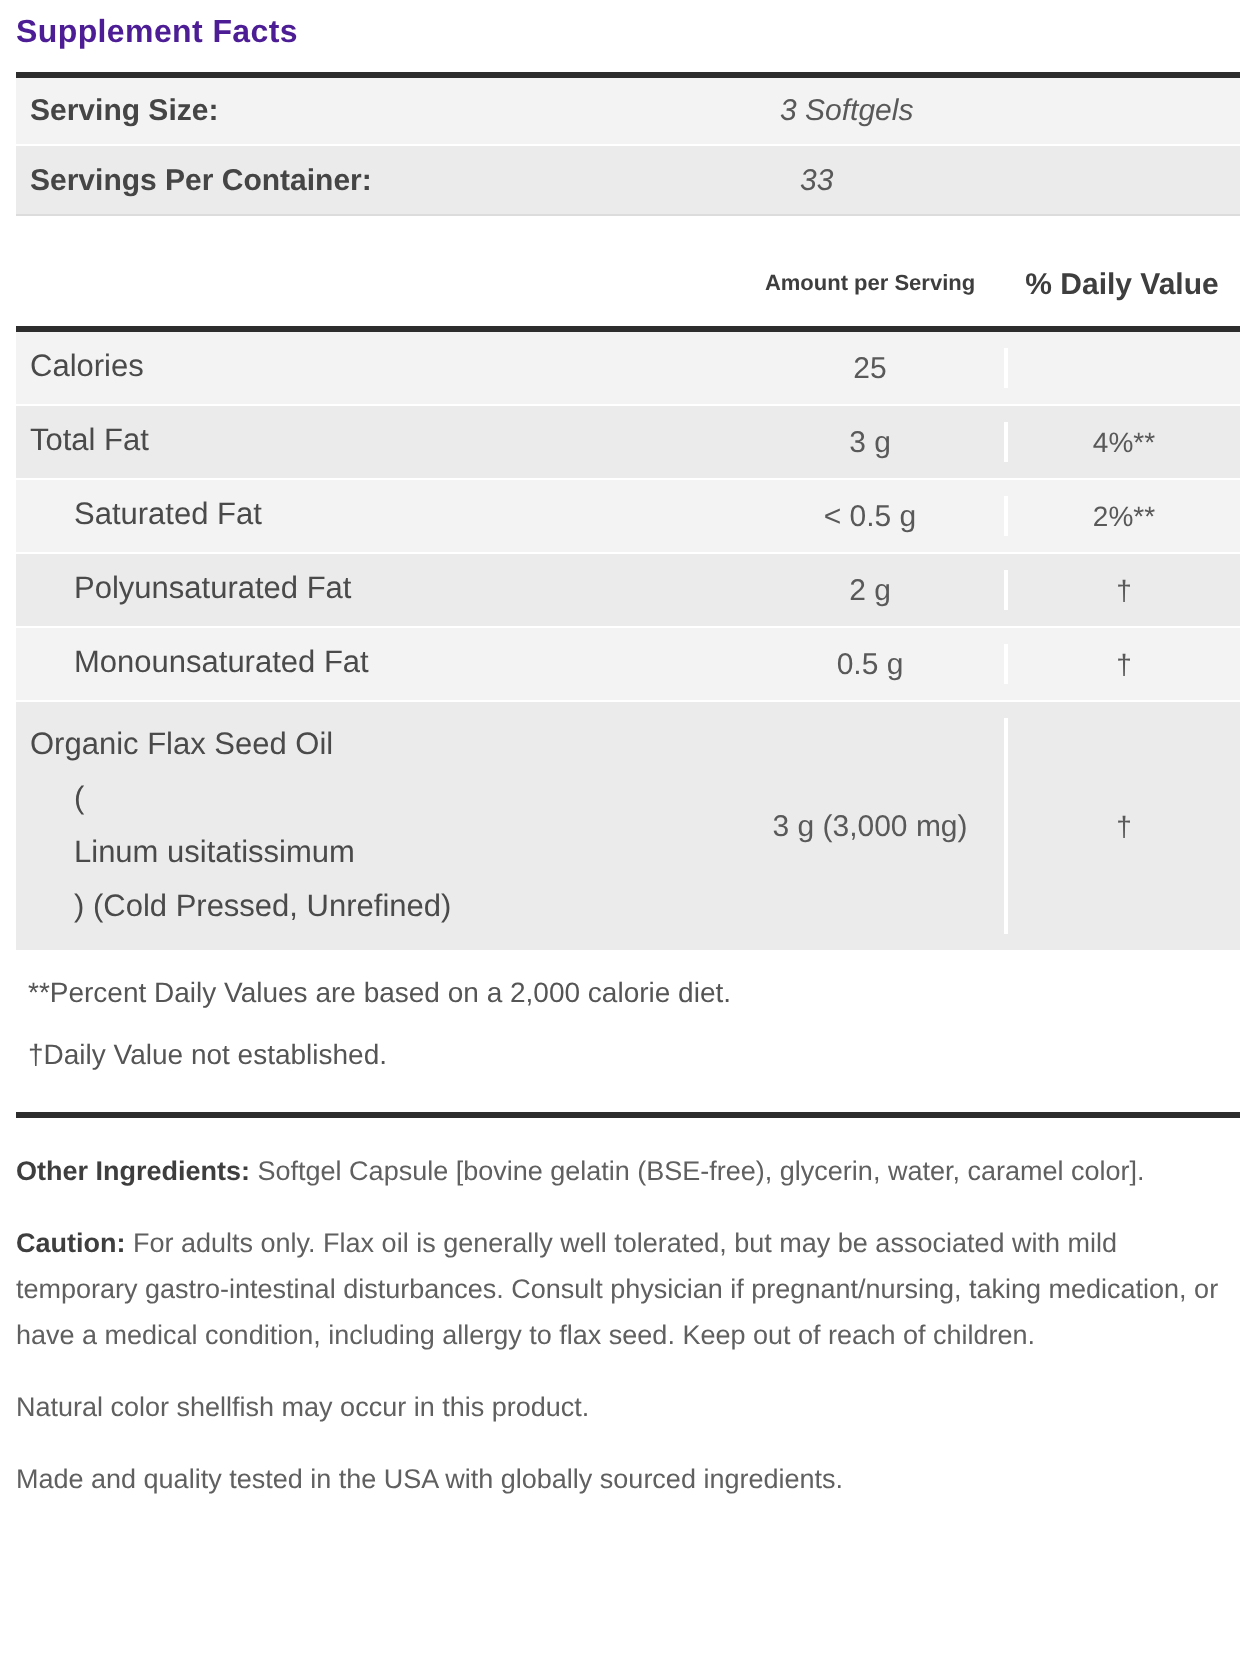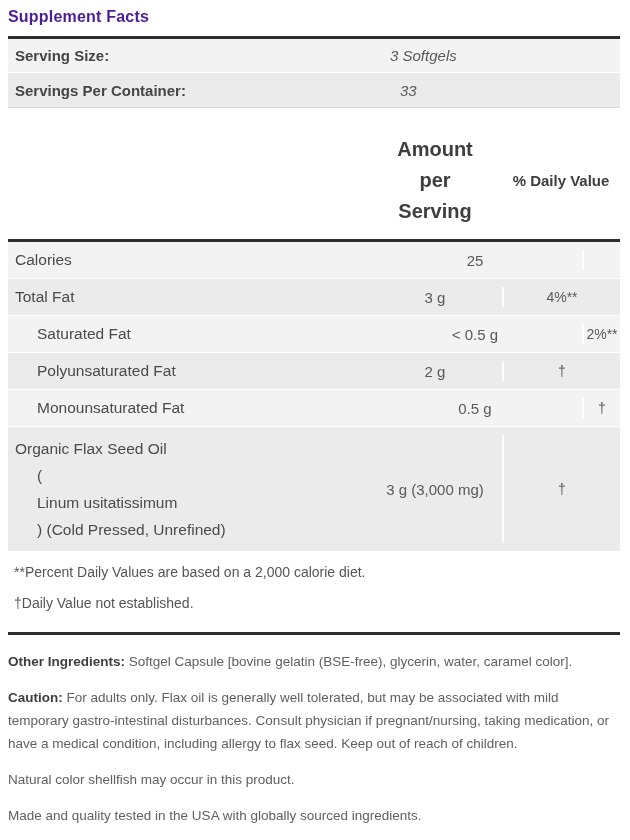--- a/index.html
+++ b/index.html
@@ -27,25 +27,25 @@
 
   
   .nut-header {
     display: flex; align-items: center;
     padding: 26px 0 12px 0;
     border-bottom: 3px solid #2d2d2d;
   }
   .col-label  { width: 360px; }
   .col-amount { width: 134px; text-align: center; }
   .col-dv     { flex: 1; text-align: center; }
-  .nut-header .col-amount { font-weight: bold; font-size: 20px; color: #3e3e3e; padding: 0 12px; line-height: 1.55; }
+  .nut-header .col-amount { font-weight: bold; font-size: 11px; color: #3e3e3e; padding: 0 12px; line-height: 1.55; }
   .nut-header .col-dv     { font-weight: bold; font-size: 15px; color: #3e3e3e; }
 
   .nut-row { display: flex; align-items: center; min-height: 37px; padding: 8px 0; border-bottom: 1px solid #ffffff; }
-  .nut-row.odd  { background: #f3f3f3; gap: 40px; }
+  .nut-row.odd  { background: #f3f3f3; }
   .nut-row.even { background: #ebebeb; }
   .nut-row:last-child { border-bottom: 1px solid #dedede; }
   .nut-row .col-label { font-size: 15.5px; color: #4a4a4a; padding-left: 7px; }
   .nut-row .col-label.indent { padding-left: 29px; }
   .nut-row .col-amount { font-size: 15px; color: #595959; }
   .nut-row .col-dv { font-size: 14px; color: #595959; align-self: stretch; display: flex; align-items: center; justify-content: center; border-left: 2px solid #ffffff; }
 
   .ingredient-lines { line-height: 27px; }
   .ingredient-lines .sub { padding-left: 22px; }
   .ingredient-lines .italic { }

